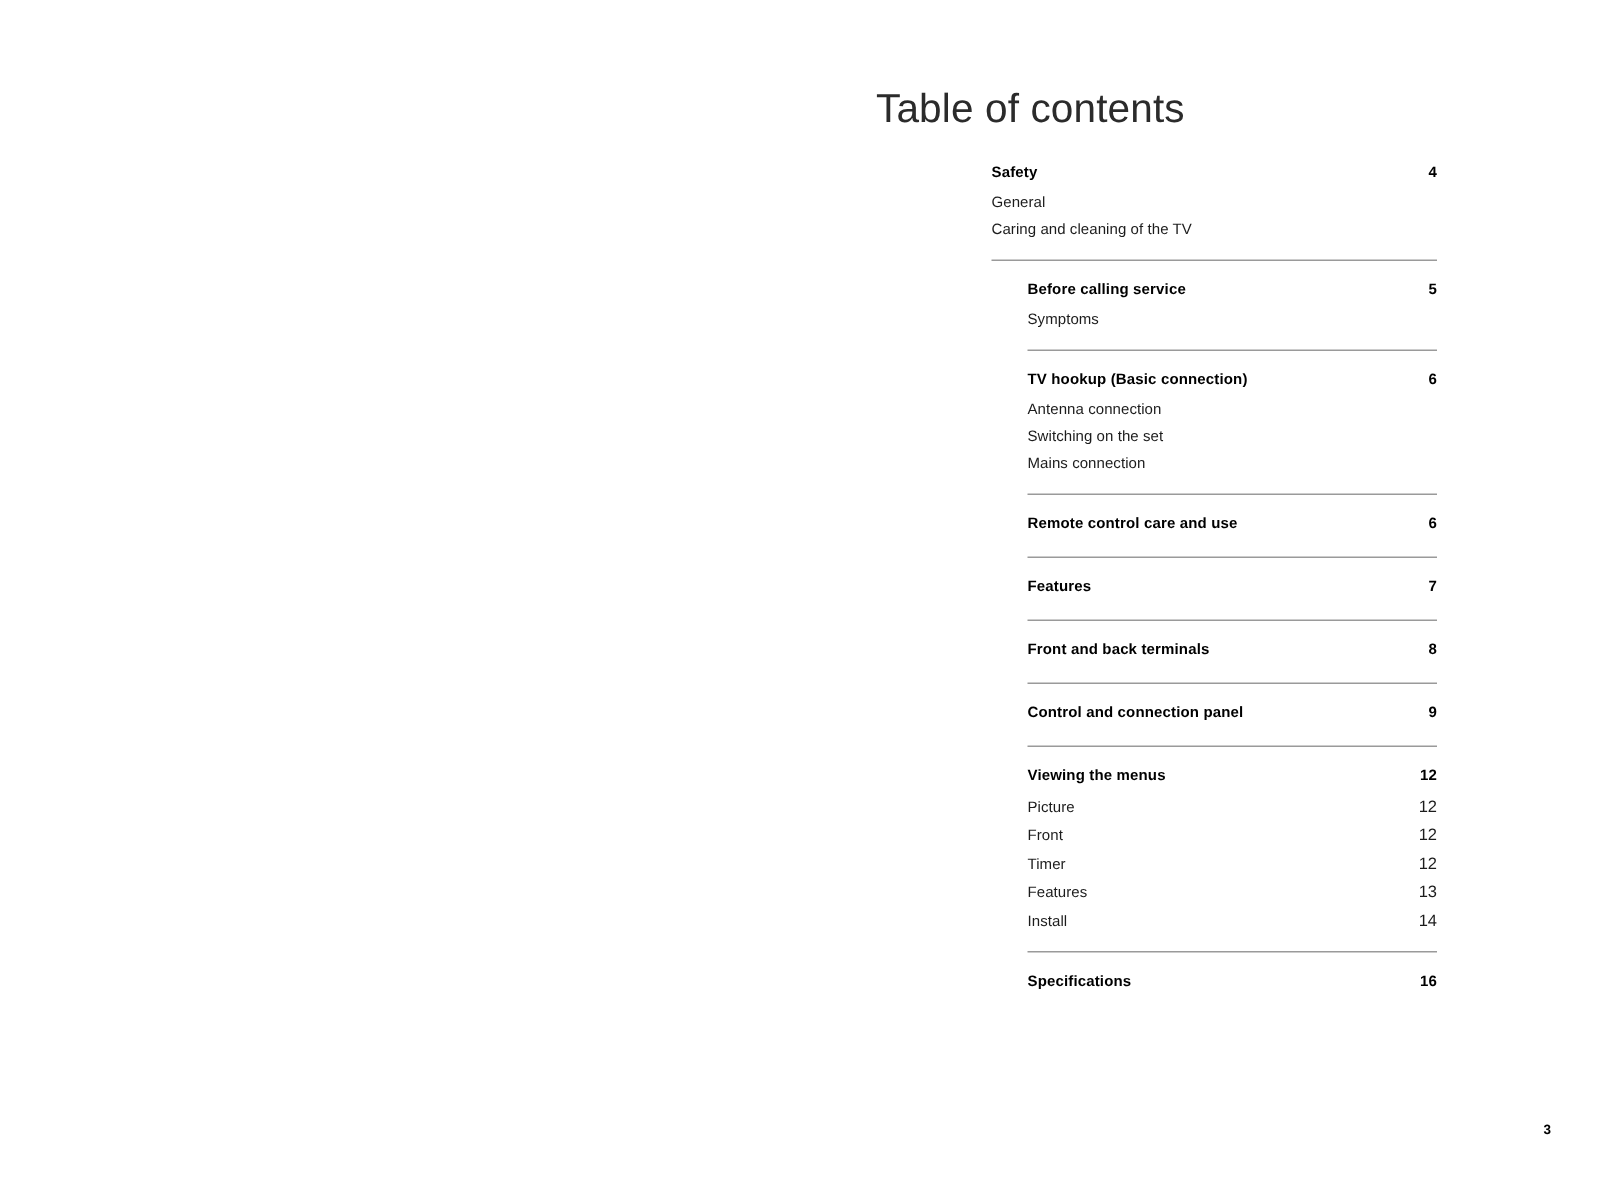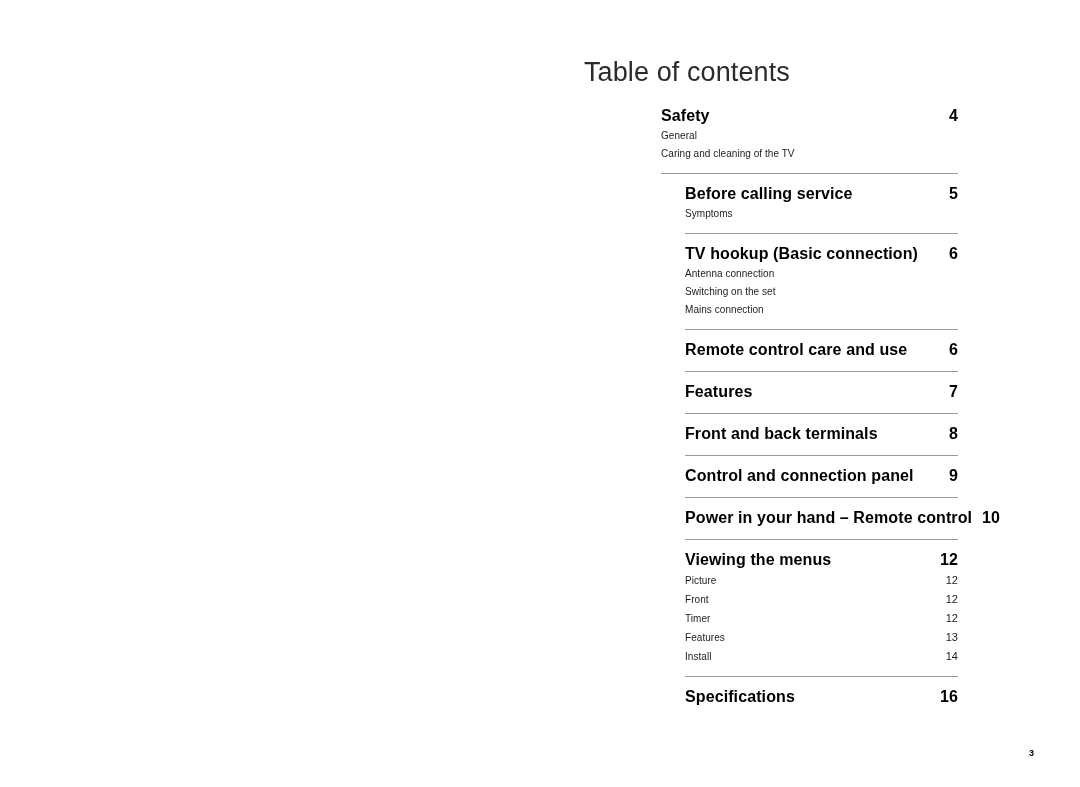--- a/index.html
+++ b/index.html
@@ -66,21 +66,21 @@
   .row .page-num {
     white-space: nowrap;
     text-align: right;
     flex: 0 0 auto;
     padding-left: 10px;
   }
 
   .row.heading .label,
   .row.heading .page-num {
     font-weight: bold;
-    font-size: 16px;
+    font-size: 10px;
     color: #000000;
     letter-spacing: 0.1px;
   }
   .row.heading {
     line-height: 19px;
     margin-bottom: 2px;
   }
 
   .row.sub .label {
     font-weight: normal;
@@ -175,26 +175,20 @@
         </div>
       </div>
       <div class="section">
         <div class="row heading">
           <span class="label">Control and connection panel</span>
           <span class="page-num">9</span>
         </div>
       </div>
       <div class="section">
         <div class="row heading">
-          <span class="label">Power in your hand – Remote control</span>
-          <span class="page-num">10</span>
-        </div>
-      </div>
-      <div class="section">
-        <div class="row heading">
           <span class="label">Viewing the menus</span>
           <span class="page-num">12</span>
         </div>
         <div class="row sub">
           <span class="label">Picture</span>
           <span class="page-num">12</span>
         </div>
         <div class="row sub">
           <span class="label">Front</span>
           <span class="page-num">12</span>

